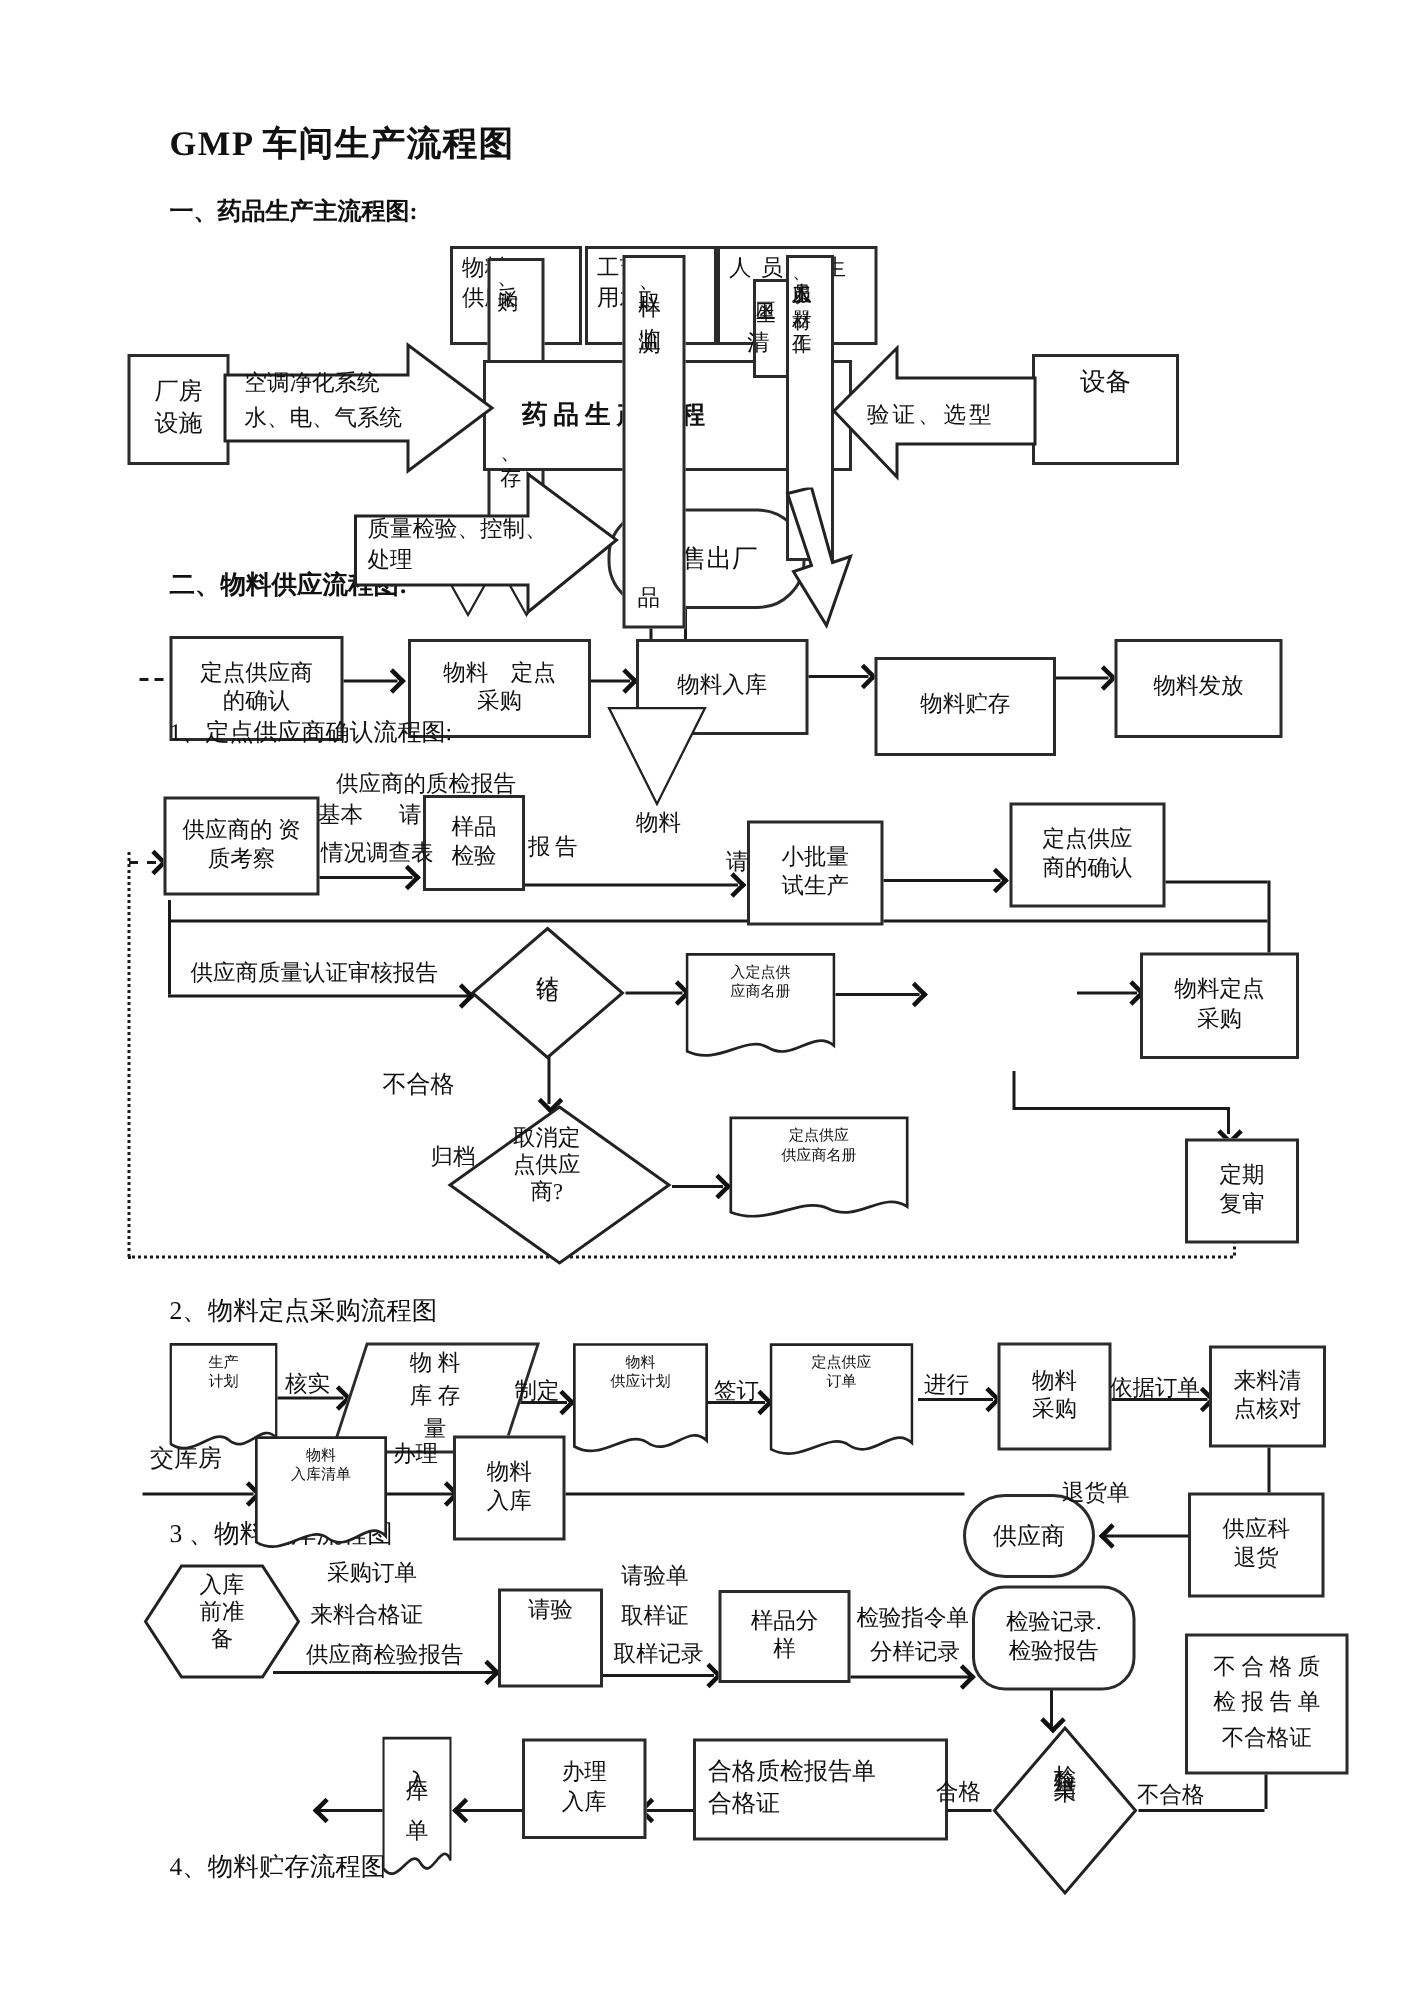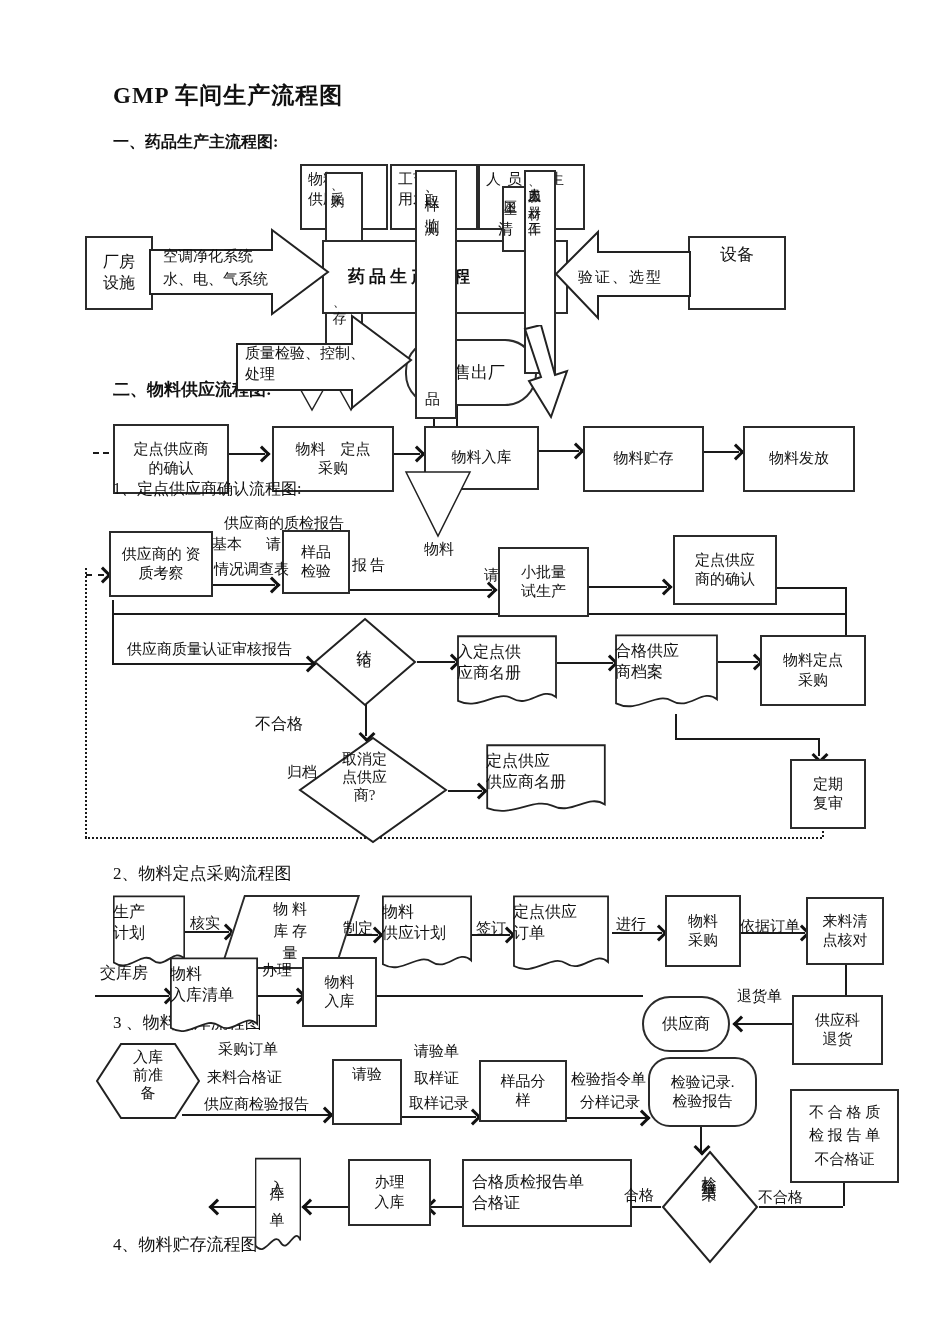--- a/index.html
+++ b/index.html
@@ -23,22 +23,22 @@
   .hdt{border-top-style:dotted;}
   .vdt{border-left-style:dotted;}
   .dsh{border-top-style:dashed;}
   
   .ch{position:absolute;width:9px;height:9px;border-top:3px solid #111;border-right:3px solid #111;z-index:2;}
   .c-r{transform:rotate(45deg);}  .c-d{transform:rotate(135deg);}
   .c-l{transform:rotate(-135deg);} .c-u{transform:rotate(-45deg);}
   
   .doc{position:absolute;z-index:4;}
   .doc svg{position:absolute;left:0;top:0;width:100%;height:100%;display:block;}
-  .doc .t{position:absolute;left:0;right:0;top:7px;text-align:left;white-space:pre-line;
-          font-size:16px;line-height:1.3;z-index:1;}
+  .doc .t{position:absolute;left:0;right:0;top:7px;text-align:center;white-space:pre-line;
+          font-size:10px;line-height:1.3;z-index:1;}
   
   .skew{position:absolute;border:2px solid #2b2b2b;background:#fff;transform:skewX(-18deg);z-index:3;}
   .unskew{position:absolute;inset:0;transform:skewX(18deg);display:flex;align-items:center;
           justify-content:center;text-align:center;white-space:pre-line;font-size:15px;line-height:1.45;}
   .shape{position:absolute;z-index:4;}
   .shape svg{display:block;}
   .stad{position:absolute;border:2px solid #2b2b2b;background:#fff;border-radius:32px;display:flex;
         align-items:center;justify-content:center;font-size:17px;z-index:4;}.z2{z-index:2}.z4{z-index:4}.z5{z-index:5}.z6{z-index:6}.z7{z-index:7}.t16{font-size:16px}.t13{font-size:13px}
 </style>
 </head>
@@ -126,21 +126,21 @@
         <polygon points="2,2 66,2 34,66" fill="#fff" stroke="#222" stroke-width="1.5"></polygon>
       </svg>
   </div>
   <div class="l z5" style="left:424px;top:540px;">物料</div>
 
   <div class="b" style="left:113px;top:424px;width:112px;height:66px;">定点供应商
 的确认</div>
   <div class="b" style="left:272px;top:426px;width:118px;height:62px;">物料　定点
 采购</div>
   <div class="b" style="left:424px;top:426px;width:111px;height:60px;">物料入库</div>
-  <div class="b" style="left:583px;top:426px;width:117px;height:62px;">物料贮存</div>
+  <div class="b" style="left:583px;top:438px;width:117px;height:62px;">物料贮存</div>
   <div class="b" style="left:743px;top:426px;width:108px;height:62px;">物料发放</div>
   <div class="hl dsh" style="left:93px;top:452px;width:16px;"></div>
   <div class="hl" style="left:225px;top:453px;width:40px;"></div>
     <div class="ch c-r" style="left:256px;top:448px;"></div>
   <div class="hl" style="left:390px;top:453px;width:30px;"></div>
     <div class="ch c-r" style="left:411px;top:448px;"></div>
   <div class="hl" style="left:535px;top:450px;width:44px;"></div>
     <div class="ch c-r" style="left:570px;top:445px;"></div>
   <div class="hl" style="left:700px;top:451px;width:39px;"></div>
     <div class="ch c-r" style="left:730px;top:446px;"></div>
@@ -185,27 +185,20 @@
     <div class="ch c-r" style="left:446px;top:656px;"></div>
   <div class="doc" style="left:457px;top:635px;width:100px;height:76px;">
     <svg viewBox="0 0 100 60" preserveAspectRatio="none">
         <path d="M1,1 H99 V49 C85,40 72,58 55,50 C40,43 22,60 1,52 Z" fill="#fff" stroke="#222" stroke-width="1.8" vector-effect="non-scaling-stroke"></path>
       </svg>
     <div class="t">入定点供
 应商名册</div>
   </div>
   <div class="hl" style="left:557px;top:662px;width:56px;"></div>
     <div class="ch c-r" style="left:604px;top:657px;"></div>
-  <div class="doc" style="left:615px;top:634px;width:103px;height:80px;">
-    <svg viewBox="0 0 100 60" preserveAspectRatio="none">
-        <path d="M1,1 H99 V49 C85,40 72,58 55,50 C40,43 22,60 1,52 Z" fill="#fff" stroke="#222" stroke-width="1.8" vector-effect="non-scaling-stroke"></path>
-      </svg>
-    <div class="t">合格供应
-商档案</div>
-  </div>
   <div class="hl" style="left:718px;top:661px;width:40px;"></div>
     <div class="ch c-r" style="left:749px;top:656px;"></div>
   <div class="b" style="left:760px;top:635px;width:102px;height:67px;">物料定点
 采购</div>
   <div class="vl" style="left:675px;top:714px;height:24px;"></div>
   <div class="hl" style="left:675px;top:738px;width:143px;"></div>
   <div class="vl" style="left:818px;top:738px;height:18px;"></div>
     <div class="ch c-d" style="left:814px;top:749px;"></div>
   <div class="b" style="left:790px;top:759px;width:72px;height:66px;">定期
 复审</div>
@@ -323,21 +316,21 @@
   <div class="hl" style="left:563px;top:1117px;width:84px;"></div>
     <div class="ch c-r" style="left:636px;top:1112px;"></div>
   <div class="b" style="left:648px;top:1057px;width:105px;height:66px;border-radius:22px;">检验记录.
 检验报告</div>
   <div class="vl" style="left:700px;top:1123px;height:28px;"></div>
     <div class="ch c-d" style="left:696px;top:1141px;"></div>
 
   <div class="stad" style="left:642px;top:996px;width:84px;height:52px;font-size:16px;">
       <span>供应商</span>
     </div>
-  <div class="l" style="left:737px;top:987px;">退货单</div>
+  <div class="l" style="left:708px;top:987px;">退货单</div>
   <div class="hl" style="left:734px;top:1023px;width:58px;"></div>
     <div class="ch c-l" style="left:735px;top:1018px;"></div>
   <div class="b" style="left:792px;top:995px;width:87px;height:66px;">供应科
 退货</div>
   <div class="b" style="left:790px;top:1089px;width:105px;height:90px;line-height:1.55;">不 合 格 质
 检 报 告 单
 不合格证</div>
   <div class="vl" style="left:831px;top:1046px;height:12px;"></div>
     <div class="ch c-u" style="left:827px;top:1048px;"></div>
 

